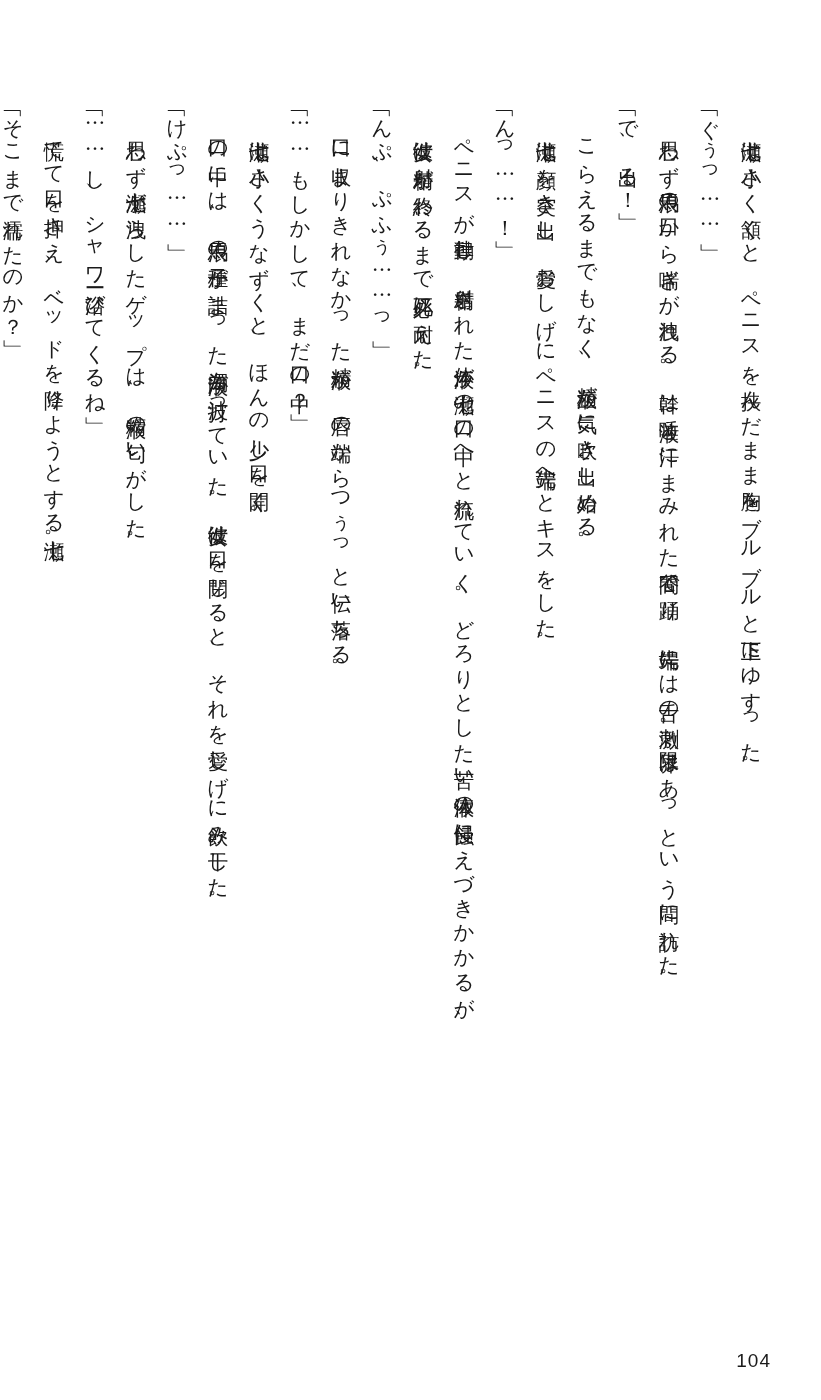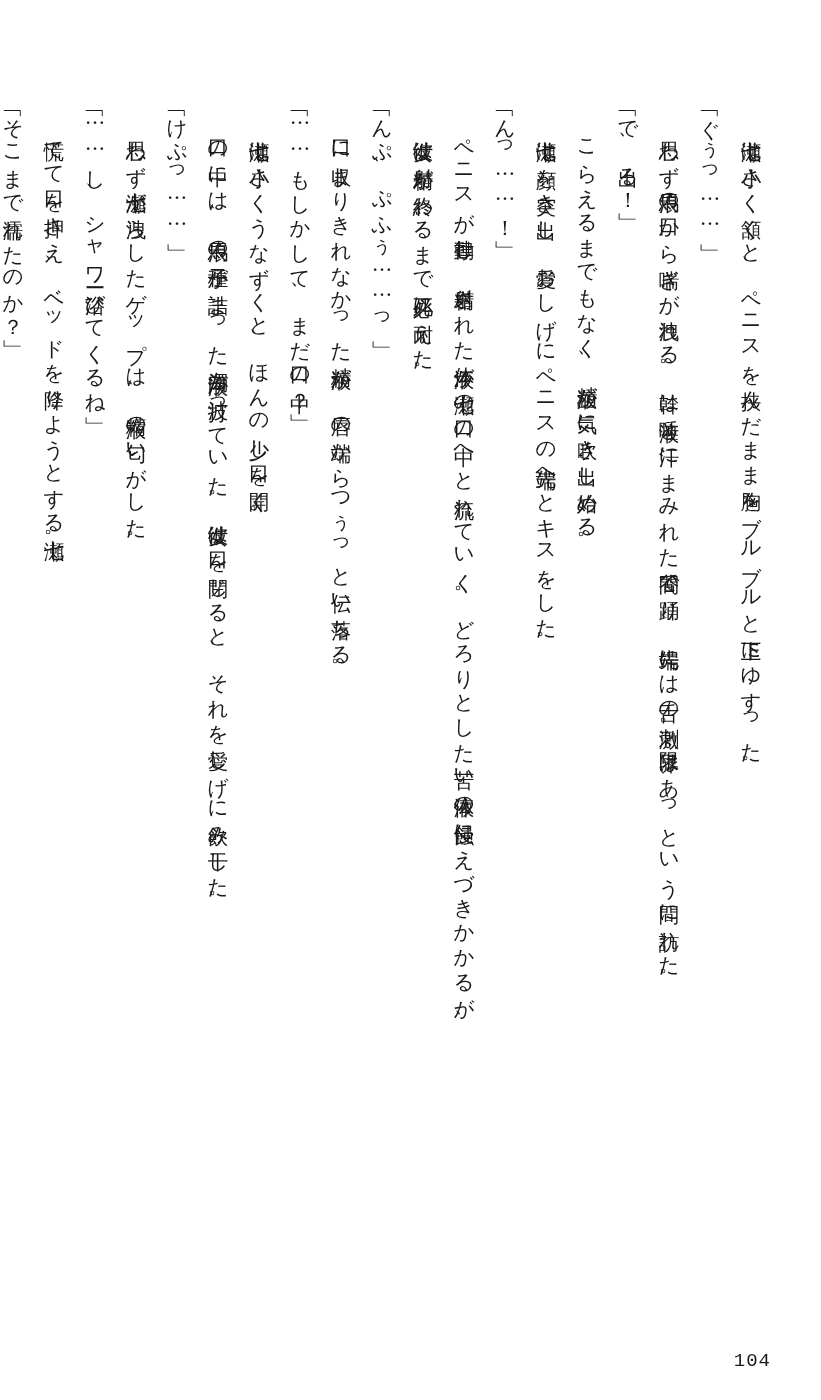--- a/index.html
+++ b/index.html
@@ -37,21 +37,21 @@
   .text-block p.indent {
     text-indent: 21px;
   }
   .page-number {
     position: absolute;
     bottom: 28px;
     right: 50px;
     font-size: 19px;
     letter-spacing: 1px;
     color: #1a1a1a;
-    font-family: Liberation Mono, monospace;
+    font-family: Liberation Sans, sans-serif;
   }
 </style>
 </head>
 <body>
 
 <div class="page">
 
   <div class="text-block">
     <p class="indent">七瀬は小さく頷くと、ペニスを挟んだまま胸をブルブルと上下にゆすった。</p>
     <p>「ぐぅっ……」</p>

